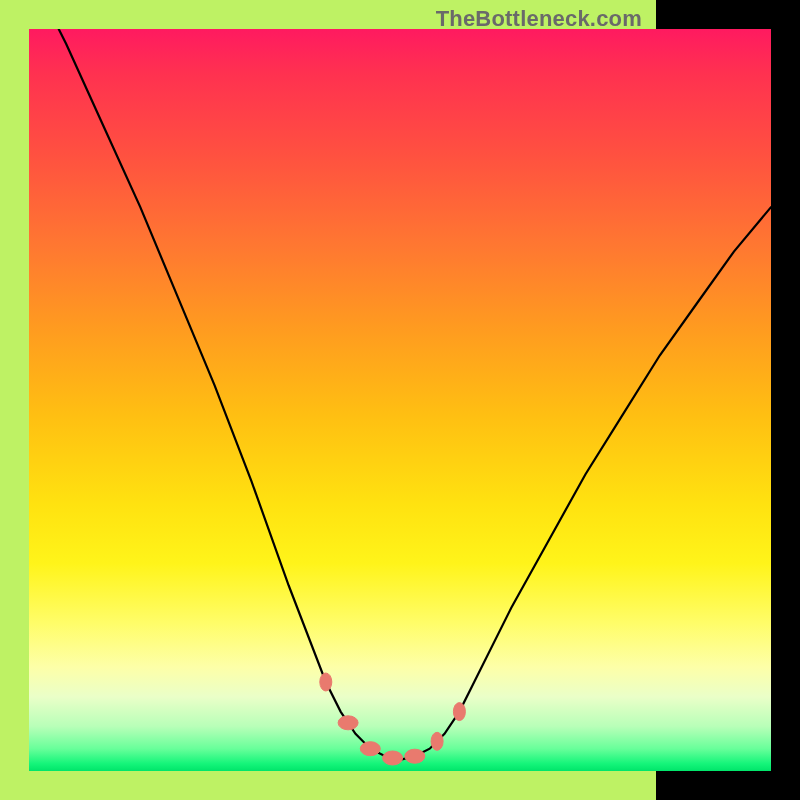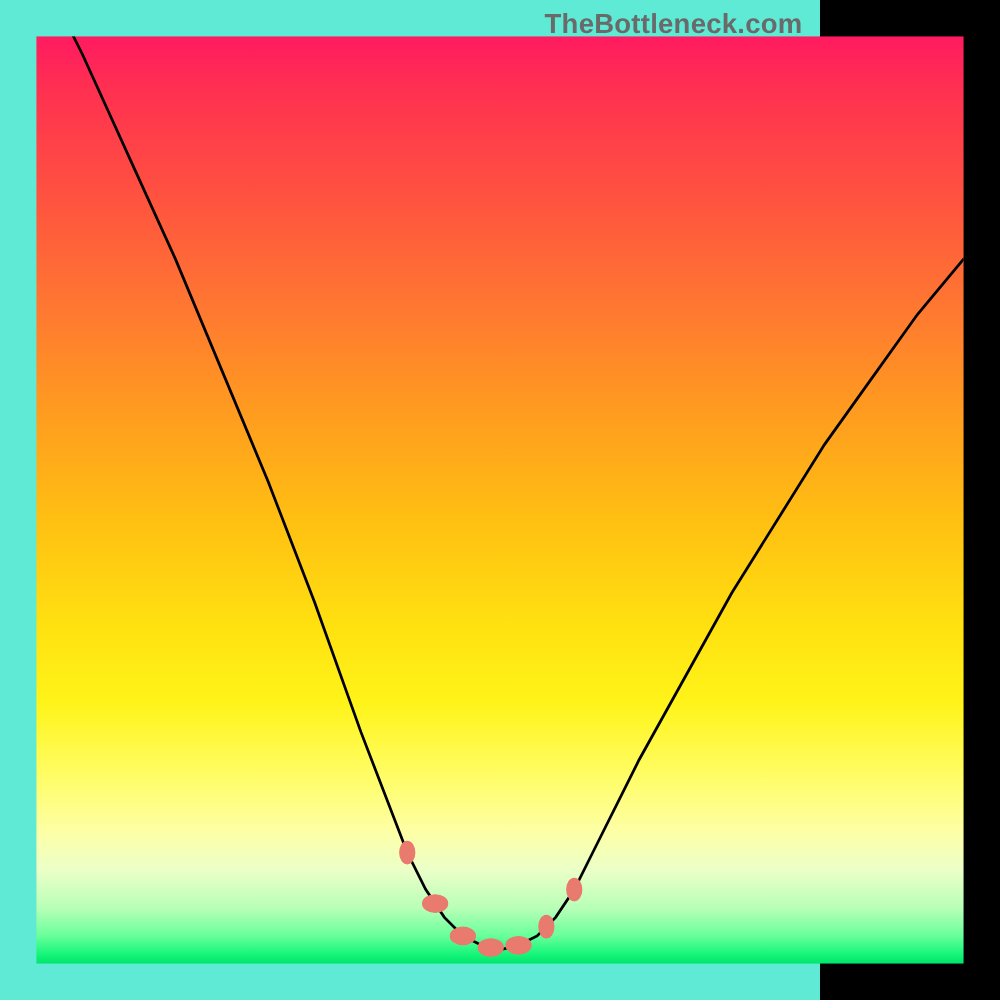--- a/index.html
+++ b/index.html
@@ -8,21 +8,21 @@
     width: 800px;
     height: 800px;
     background: #000;
     font-family: Arial, Helvetica, sans-serif;
     overflow: hidden;
   }
   .frame {
     position: relative;
     width: 656px;
     height: 800px;
-    background: #5eead4;
+    background: #bef264;
   }
   .watermark {
     position: absolute;
     top: 6px;
     right: 14px;
     color: #6a6a6a;
     font-size: 22px;
     font-weight: 600;
     letter-spacing: 0.2px;
     z-index: 100;

